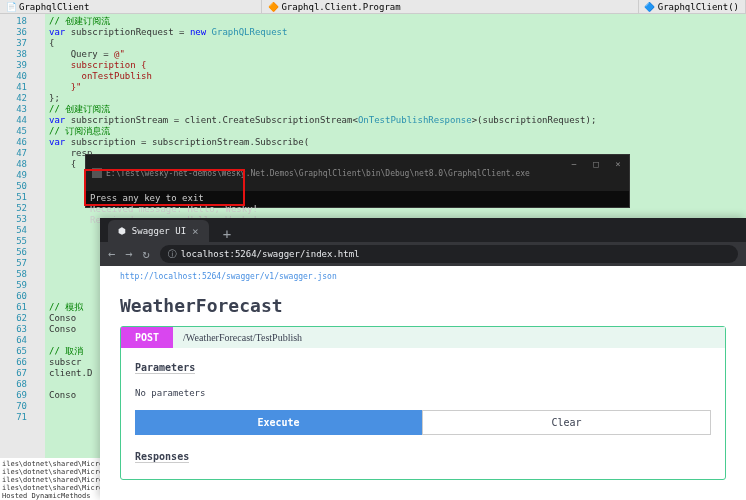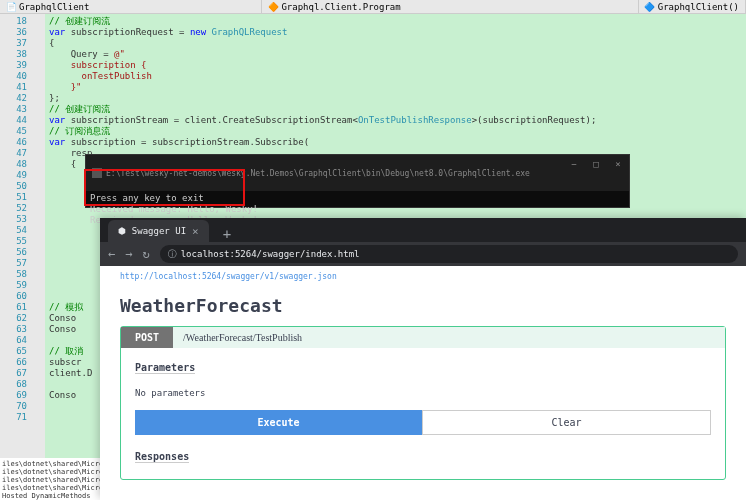--- a/index.html
+++ b/index.html
@@ -38,21 +38,21 @@
     .browser-nav { height: 24px; background: #35363a; display: flex; align-items: center; padding: 0 8px; gap: 10px; }
     .nav-btn { color: #9aa0a6; font-size: 12px; }
     .url-bar { flex: 1; background: #202124; border-radius: 12px; height: 18px; display: flex; align-items: center; padding: 0 8px; color: #9aa0a6; font-size: 9px; gap: 4px; }
     .url-text { color: #e8eaed; }
     
     .swagger-content { background: #fff; padding: 6px 20px; font-family: Arial, sans-serif; }
     .swagger-link { color: #4990e2; font-size: 8px; }
     .swagger-title { font-size: 18px; font-weight: bold; color: #3b4151; margin: 14px 0 10px; }
     .endpoint { border: 1px solid #49cc90; border-radius: 3px; margin-bottom: 8px; }
     .endpoint-header { display: flex; align-items: center; background: #e8f6f0; }
-    .method-badge { background: #737373; color: #fff; font-size: 10px; font-weight: bold; padding: 5px 14px; }
+    .method-badge { background: #d946ef; color: #fff; font-size: 10px; font-weight: bold; padding: 5px 14px; }
     .endpoint-path { font-size: 10px; font-family: Liberation Serif, serif; color: #3b4151; padding-left: 10px; }
     .endpoint-body { padding: 8px 14px; }
     .section-label { font-size: 10px; font-weight: bold; color: #3b4151; border-bottom: 1px solid #ccc; margin-bottom: 8px; display: inline-block; }
     .no-params { font-size: 9px; color: #3b4151; margin: 6px 0 12px; }
     .button-row { display: flex; gap: 0; margin-bottom: 10px; }
     .execute-btn { flex: 1; background: #4990e2; color: #fff; border: none; padding: 6px; font-size: 10px; font-weight: bold; }
     .clear-btn { flex: 1; background: #fff; color: #3b4151; border: 1px solid #ccc; padding: 6px; font-size: 10px; }
     .output-panel { position: absolute; bottom: 0; left: 0; width: 100px; height: 42px; background: #fff; font-size: 7px; color: #333; padding: 2px; line-height: 8px; overflow: hidden; }
   </style>
 </head>

